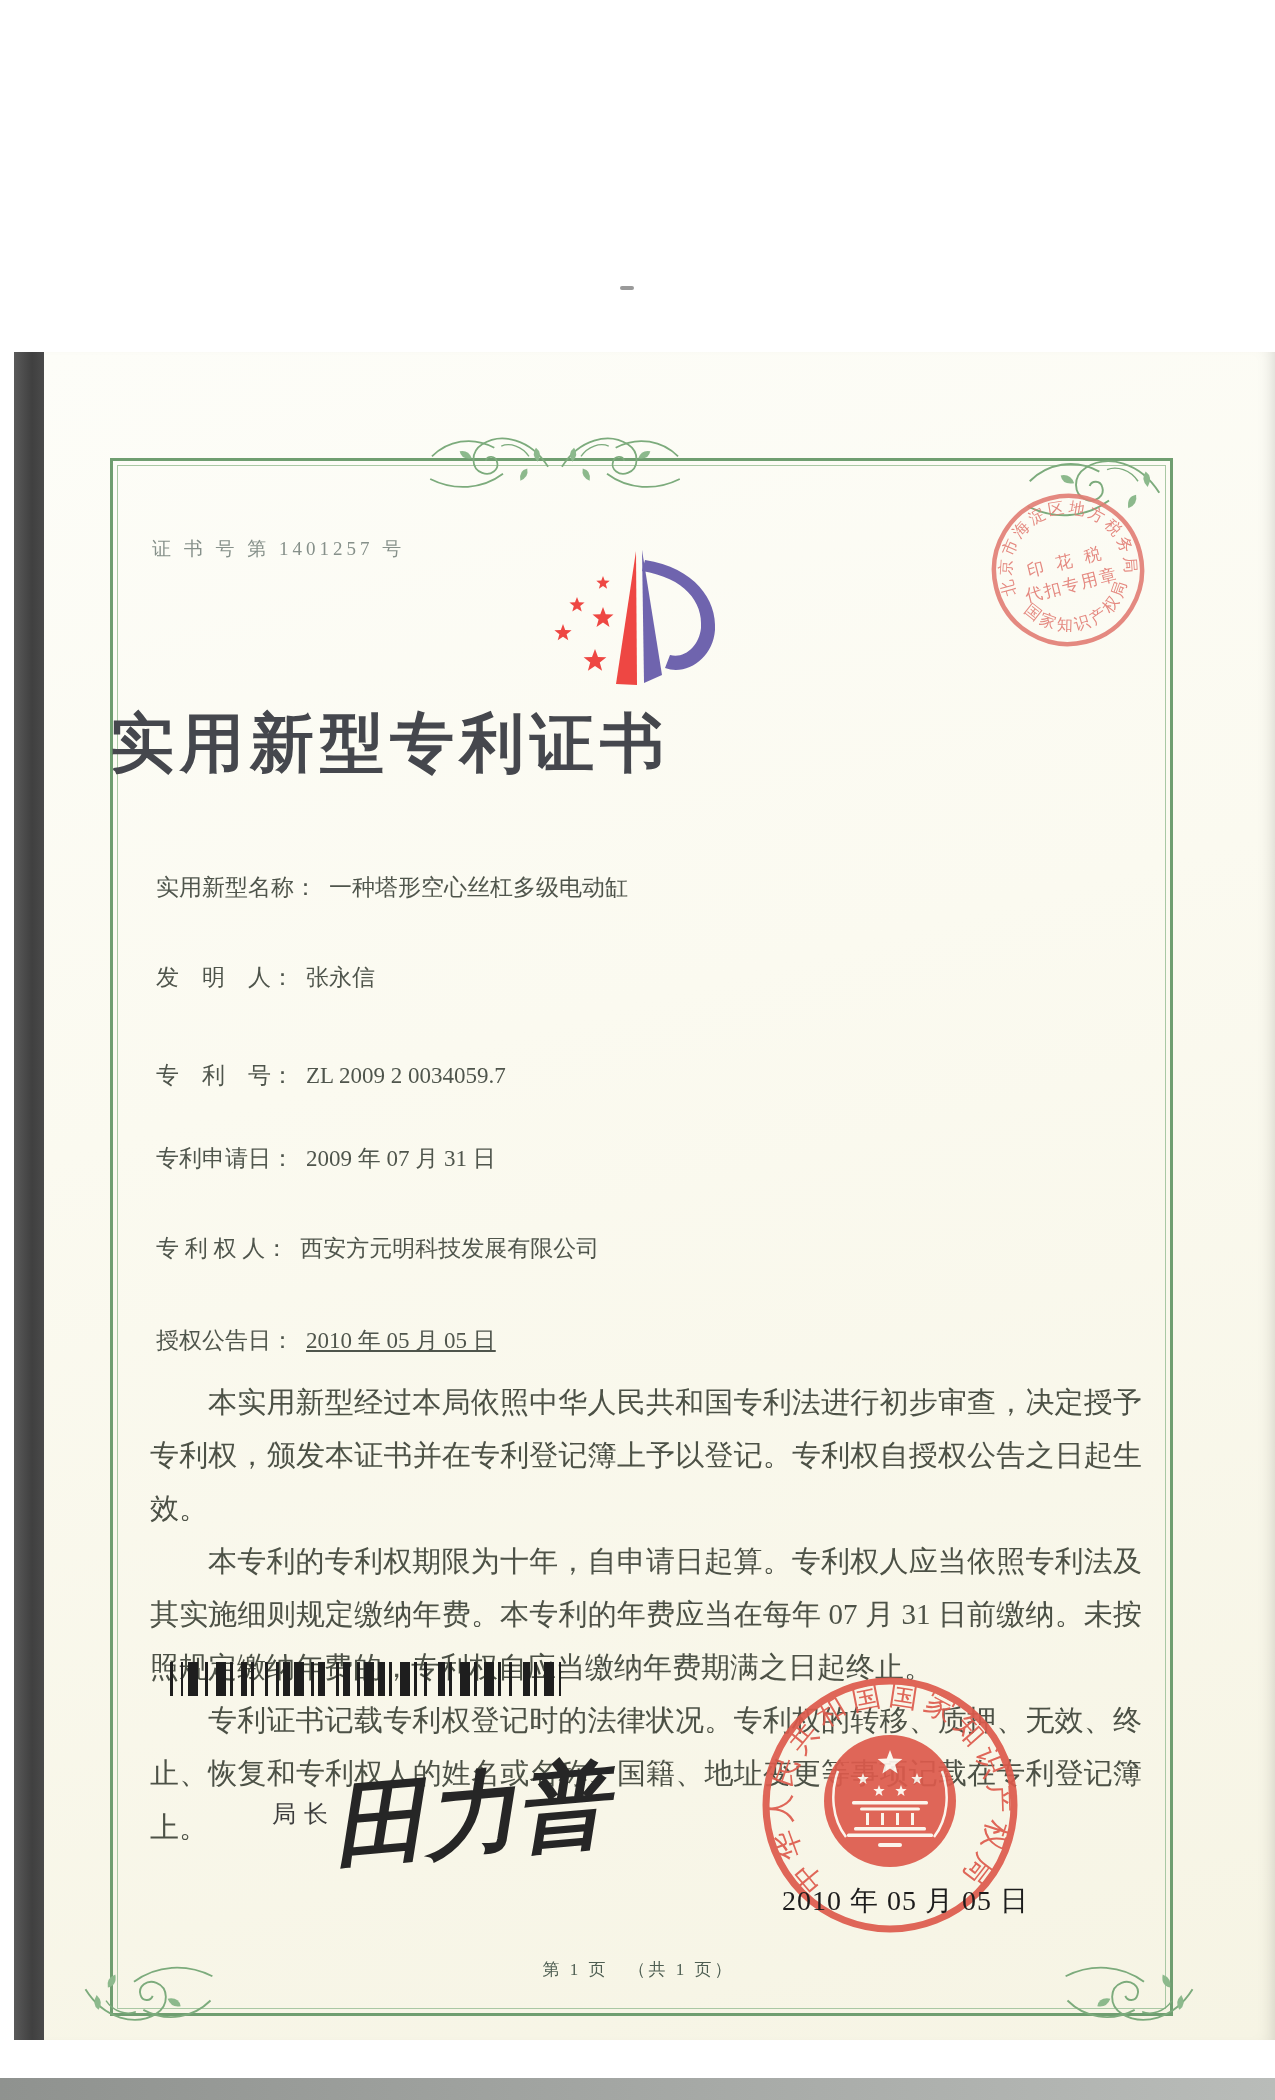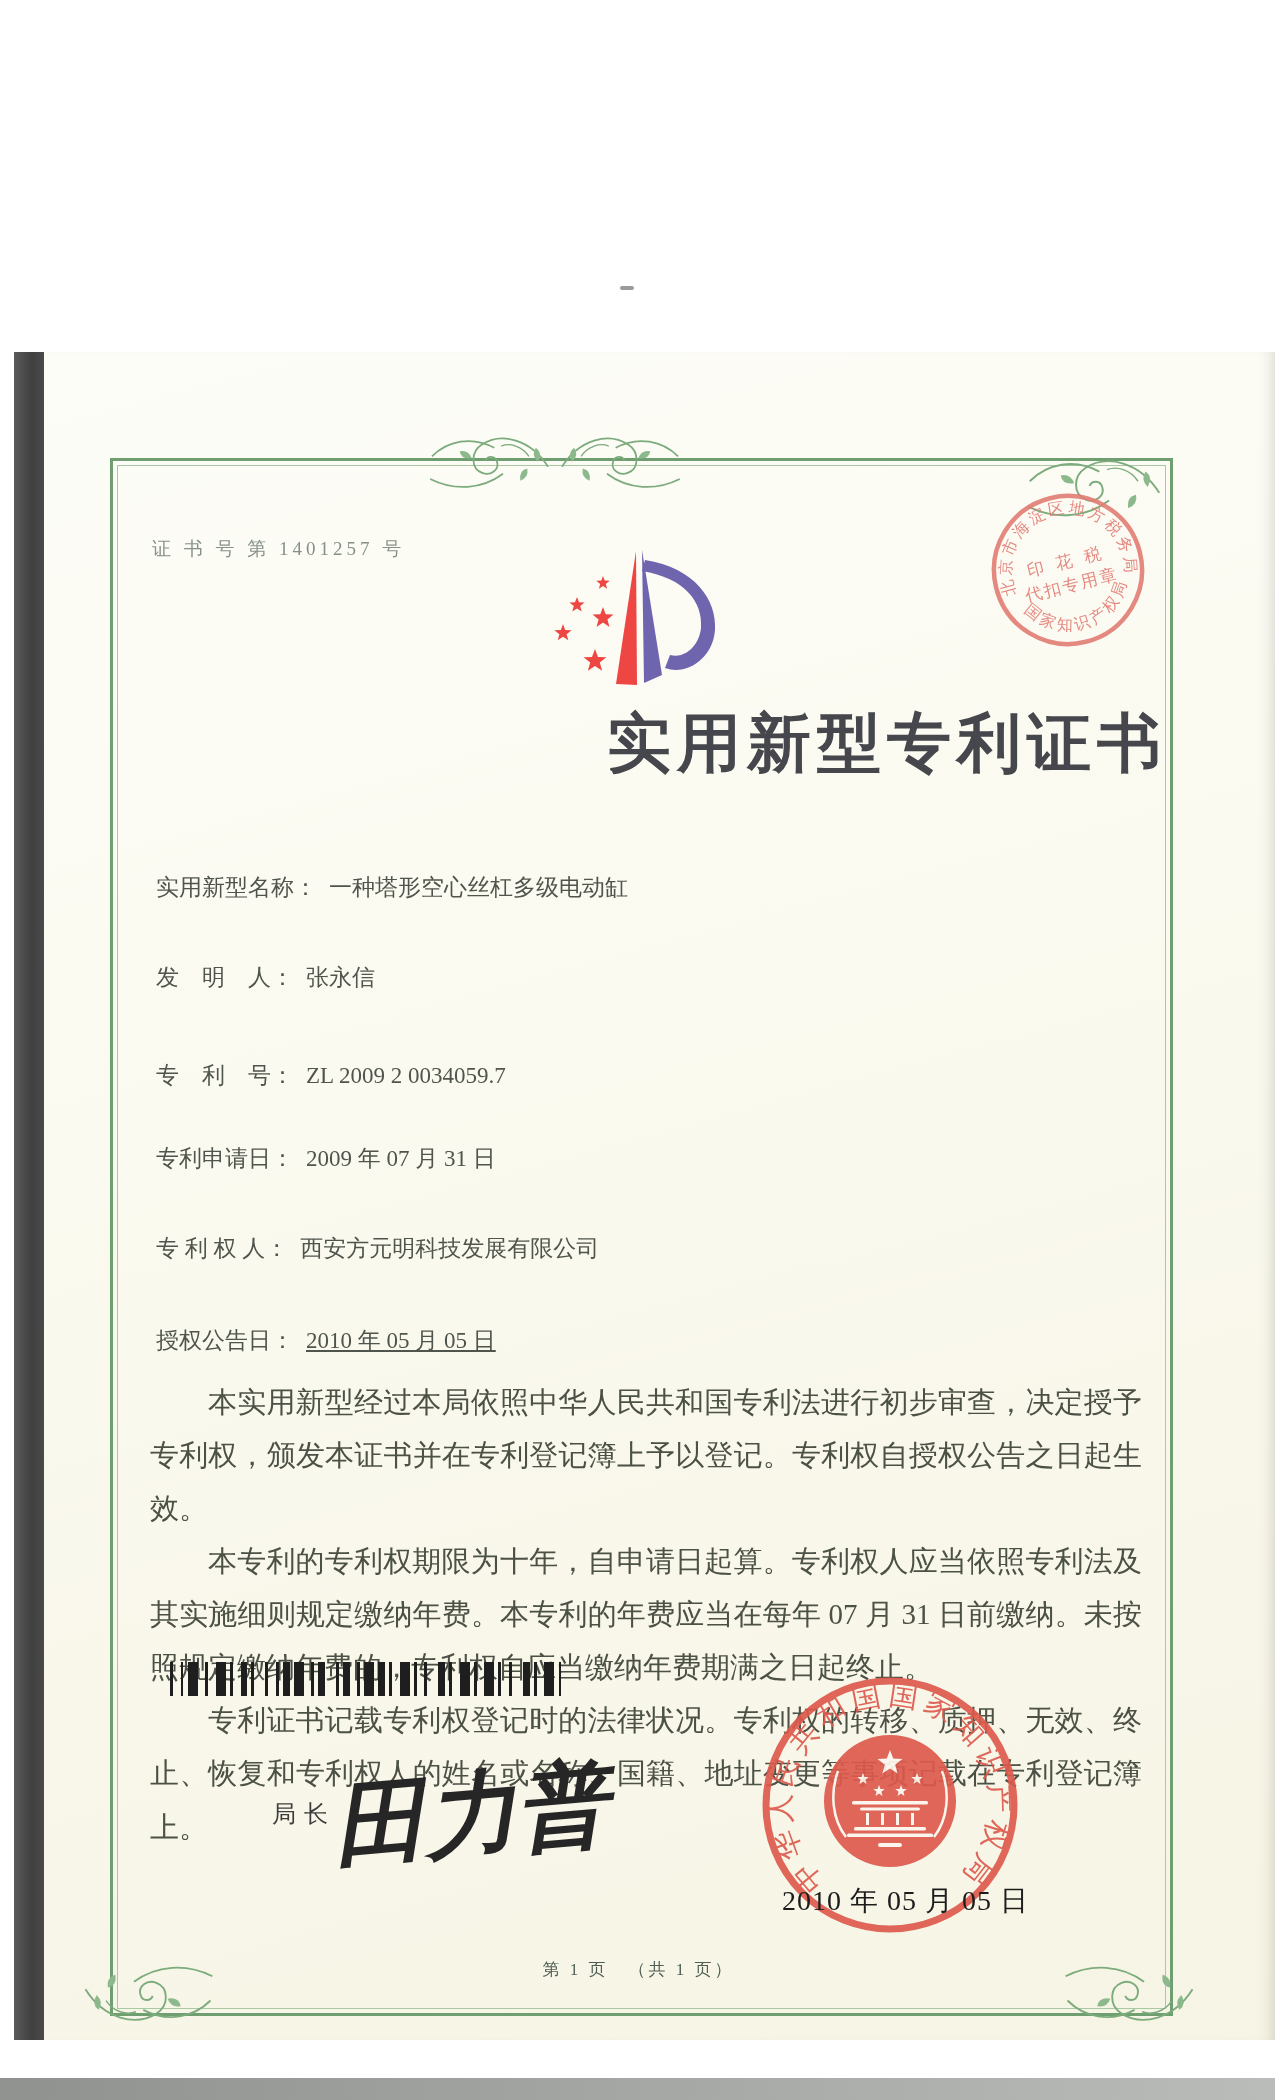--- a/index.html
+++ b/index.html
@@ -12,21 +12,21 @@
   .top-dash{left:620px;top:286px;width:14px;height:4px;background:#9a9a9a;border-radius:2px;}
   .left-strip{left:14px;top:352px;width:30px;height:1688px;background:linear-gradient(90deg,#5a5a5a,#404040 60%,#4a4a4a);}
   .bottom-band{left:0;top:2078px;width:1275px;height:22px;background:linear-gradient(90deg,#8f928f,#b9bcb9);}
   
   .paper{left:44px;top:352px;width:1231px;height:1688px;background:linear-gradient(165deg,#fdfdf8 0%,#fbfaf0 40%,#f6f4e4 100%);box-shadow:inset -14px 0 18px -14px rgba(0,0,0,.18);}
   
   .frame{left:110px;top:458px;width:1057px;height:1552px;border:3px solid #6f9e70;}
   .frame-inner{position:absolute;left:4px;top:4px;right:4px;bottom:4px;border:1px solid #a9c8a4;}
   
   .cert-no{left:152px;top:536px;font-size:19px;letter-spacing:4px;color:#86908a;}
-  .title{left:110px;width:1057px;top:700px;text-align:right;font-size:64px;font-weight:600;letter-spacing:6px;color:#45474d;}
+  .title{left:110px;width:1057px;top:700px;text-align:left;font-size:64px;font-weight:600;letter-spacing:6px;color:#45474d;}
   .field-row{left:156px;font-size:23px;color:#4f554c;white-space:nowrap;}
   .field-row .lab{display:inline-block;}
   .field-row .val{margin-left:12px;}
   .paras{left:150px;top:1376px;width:992px;font-size:29px;line-height:1.83;text-align:justify;color:#4c5146;}
   .paras p{margin:0;text-indent:2em;}
   .barcode{left:170px;top:1662px;width:392px;height:34px;}
   .juzhang{left:272px;top:1798px;font-size:24px;letter-spacing:8px;color:#3d3d3d;}
   .page-info{left:110px;width:1057px;top:1958px;text-align:center;font-size:17px;letter-spacing:3px;color:#4f5f53;}
   .seal-date{left:782px;top:1882px;font-size:28px;letter-spacing:1px;color:#1c1c1c;z-index:6;}
   svg{display:block;}

